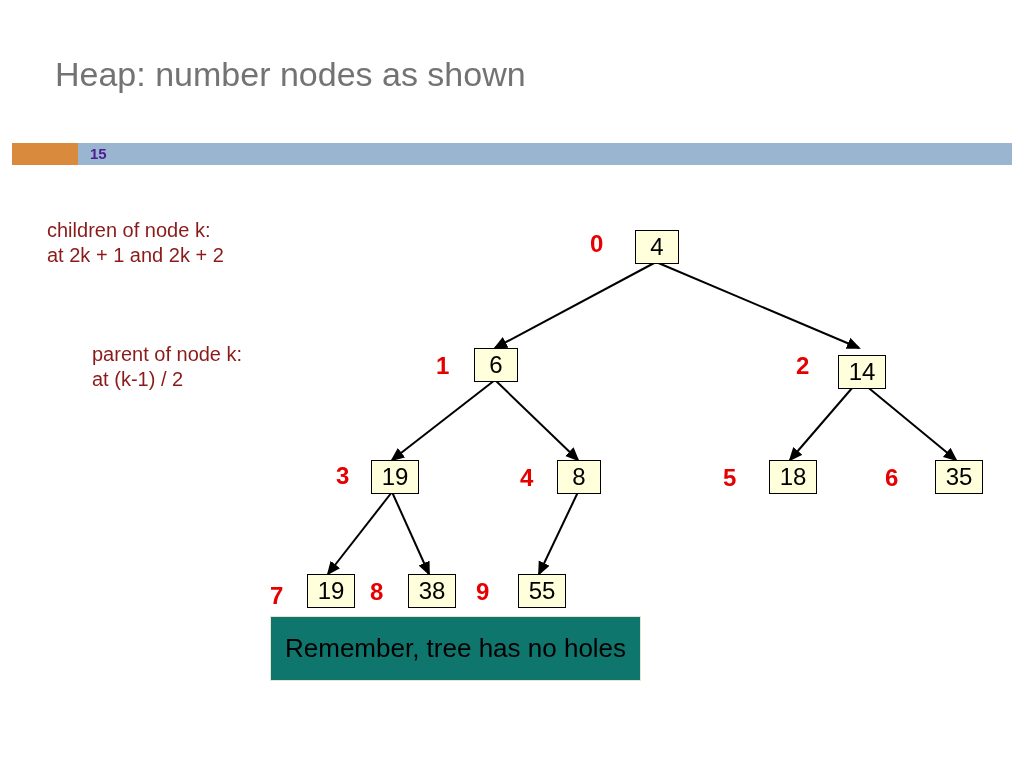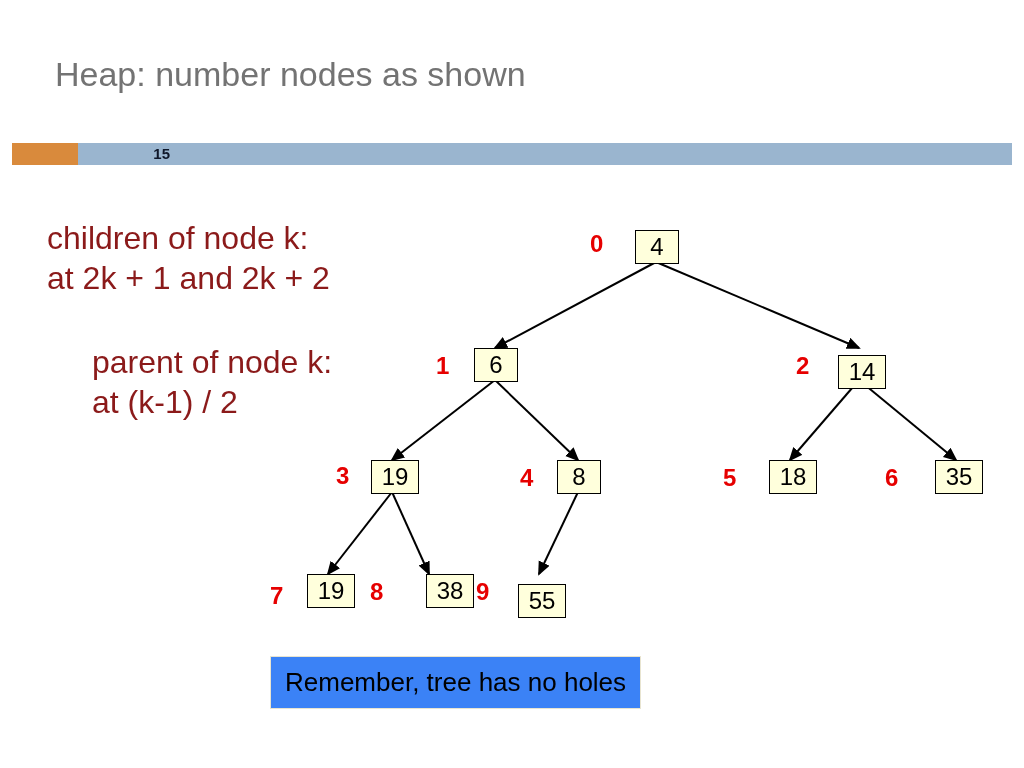--- a/index.html
+++ b/index.html
@@ -32,41 +32,41 @@
     left: 0;
     top: 0;
     width: 66px;
     height: 22px;
     background: #d98a3c;
   }
   .bar .num {
     position: absolute;
     left: 78px;
     width: 80px;
-    text-align: right;
+    text-align: left;
     top: 2px;
     font-size: 15px;
     font-weight: bold;
-    color: #0f172a;
+    color: #4c1d95;
   }
   .note {
     position: absolute;
-    font-size: 32px;
+    font-size: 20px;
     color: #8b1a1a;
     line-height: 1.25;
   }
   .note1 { top: 218px; left: 47px; }
   .note2 { top: 342px; left: 47px; margin-left: 45px; }
   .remember {
     position: absolute;
-    top: 656px;
+    top: 616px;
     left: 270px;
     font-size: 26px;
-    padding: 10px 14px;
-    background: #3b82f6;
+    padding: 16px 14px;
+    background: #0f766e;
     border: 1px solid #e8e4d0;
   }
   
   .tree {
     position: absolute;
     top: 200px;
     left: 0;
     width: 1024px;
     height: 440px;
   }
@@ -136,20 +136,20 @@
       <div class="node" style="left: 371px; top: 260px; width: 46px;">19</div>
       <div class="idx" style="left: 336px; top: 262px;">3</div>
       <div class="node" style="left: 557px; top: 260px;">8</div>
       <div class="idx" style="left: 520px; top: 264px;">4</div>
       <div class="node" style="left: 769px; top: 260px; width: 46px;">18</div>
       <div class="idx" style="left: 723px; top: 264px;">5</div>
       <div class="node" style="left: 935px; top: 260px; width: 46px;">35</div>
       <div class="idx" style="left: 885px; top: 264px;">6</div>
       <div class="node" style="left: 307px; top: 374px; width: 46px;">19</div>
       <div class="idx" style="left: 270px; top: 382px;">7</div>
-      <div class="node" style="left: 408px; top: 374px; width: 46px; margin-left: 18px;">38</div>
+      <div class="node" style="left: 408px; top: 374px; width: 46px;">38</div>
       <div class="idx" style="left: 370px; top: 378px;">8</div>
-      <div class="node" style="left: 518px; top: 374px; width: 46px; margin-top: 10px;">55</div>
+      <div class="node" style="left: 518px; top: 374px; width: 46px;">55</div>
       <div class="idx" style="left: 476px; top: 378px;">9</div>
     </div>
 </div>
 
 <div class="remember">Remember, tree has no holes</div>
 
 </body></html>

